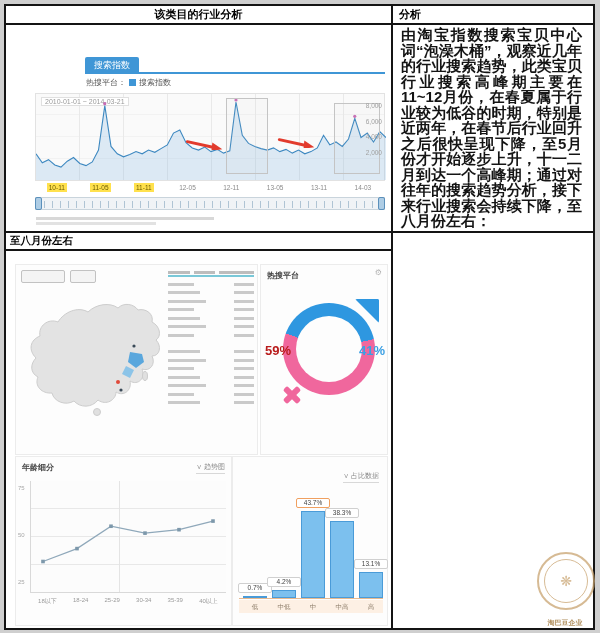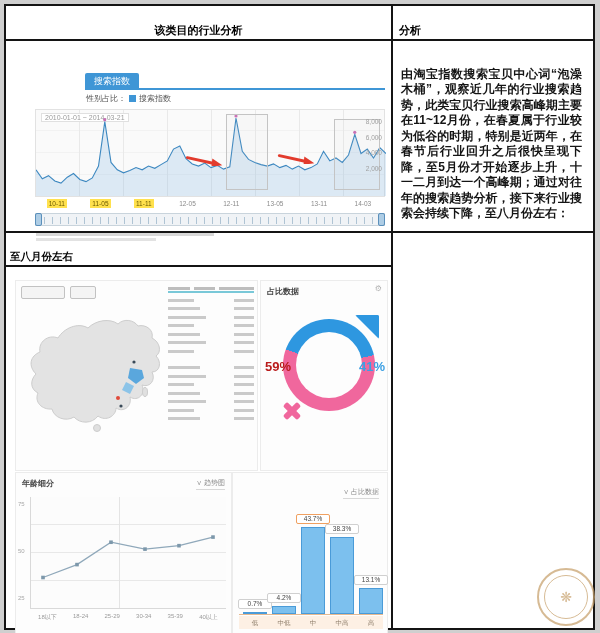--- a/index.html
+++ b/index.html
@@ -1,27 +1,27 @@
 <!DOCTYPE html>
 <html><head>
 <meta charset="utf-8">
 <style>
   * { margin:0; padding:0; box-sizing:border-box; }
   body { font-family:"Liberation Sans", sans-serif; }
   .page { position:relative; width:600px; height:633px; background:#cfcfcf; overflow:hidden; }
   .doc { position:absolute; left:4px; top:4px; width:591px; height:626px; background:#fff; border:2px solid #141414; }
-  .abs { position:absolute;margin-top:16px; }
+  .abs { position:absolute; }
 
   
   .v-divider { position:absolute; left:385px; top:0; bottom:0; border-left:2px solid #141414; }
   .h-line { position:absolute; left:0; border-top:2px solid #141414; }
   .cell-header-left { left:0; top:0; width:385px; height:19px; display:flex; align-items:center; justify-content:center; font-size:11px; font-weight:bold; color:#000; border-bottom:2px solid #141414; }
   .cell-header-right { left:387px; top:0; right:0; height:19px; display:flex; align-items:center; padding-left:6px; font-size:11px; font-weight:bold; color:#000; border-bottom:2px solid #141414;text-align:right; }
   .sec-title { left:0; width:385px; height:18px; display:flex; align-items:center; padding-left:4px; font-size:10.5px; font-weight:bold; color:#000; border-bottom:2px solid #141414; }
-  .analysis-text { left:387px; width:197px; padding:6px 8px; font-size:12px; font-weight:bold; color:#141414; line-height:15.5px; text-align:justify; }
+  .analysis-text { left:387px; width:197px; padding:6px 8px; font-size:15px; font-weight:bold; color:#141414; line-height:15.5px; text-align:justify; }
 
   
   .tb-panel { left:20px; top:45px; width:362px; height:180px; background:#fff; }
   .tb-tab { position:absolute; left:59px; top:6px; padding:2px 9px; background:#3f96d6; color:#fff; font-size:9px; border-radius:2px 2px 0 0; }
   .tb-tabline { position:absolute; left:59px; top:21px; width:300px; border-top:2px solid #3f96d6; }
   .tb-legend { position:absolute; left:60px; top:26px; font-size:8px; color:#555; display:flex; align-items:center; gap:3px; }
   .tb-legend .sq { width:7px; height:7px; background:#3f96d6; display:inline-block; }
   .tb-plot { position:absolute; left:9px; top:42px; width:350px; height:88px; background:
       repeating-linear-gradient(90deg, transparent 0 43px, #e9e9e9 43px 44px),
       repeating-linear-gradient(0deg, transparent 0 21px, #f2f2f2 21px 22px), #fafafa;
@@ -102,21 +102,21 @@
 
     <div class="abs cell-header-left">该类目的行业分析</div>
     <div class="abs cell-header-right">分析</div>
     <div class="v-divider"></div>
 
 
     <div class="abs tb-panel">
       <div class="tb-tab">搜索指数</div>
       <div class="tb-tabline"></div>
       <div class="tb-legend">
-        <span>性别占比：</span>
+        <span>热搜平台：</span>
         <span class="sq"></span>
         <span>搜索指数</span>
       </div>
 
       <div class="tb-plot">
         <span class="tb-daterange">2010-01-01 ~ 2014-03-21</span>
         <svg width="350" height="86" style="position:absolute;left:0;top:0;">
           <polygon id="trend-area" fill="rgba(130,185,228,0.25)" stroke="none" points="0,86 0.0,59.8 6.3,68.7 12.5,65.7 18.8,70.9 25.0,73.1 31.3,67.2 37.5,63.5 43.8,69.4 50.0,71.6 56.3,67.9 62.5,56.1 68.8,11.7 75.0,52.4 81.3,59.8 87.5,62.8 93.8,60.5 100.0,57.6 106.2,59.8 112.5,56.1 118.8,58.3 125.0,54.6 131.3,50.9 137.5,39.1 143.8,36.1 150.0,48.7 156.3,53.9 162.5,56.1 168.8,53.1 175.0,57.6 181.3,55.4 187.5,59.1 193.8,56.8 200.0,8.0 206.3,41.3 212.5,49.4 218.8,52.4 225.0,54.6 231.3,56.1 237.5,53.9 243.8,57.6 250.0,55.4 256.3,59.1 262.5,56.1 268.8,59.8 275.0,57.6 281.3,53.9 287.5,41.3 293.8,50.9 300.0,48.0 306.3,52.4 312.5,45.0 318.8,24.3 325.0,43.5 331.3,39.1 337.5,48.0 343.8,37.6 350.0,43.5 350,86"></polygon>
           <polyline id="trend-line" fill="none" stroke="#3d88c0" stroke-width="1.1" points="0.0,59.8 6.3,68.7 12.5,65.7 18.8,70.9 25.0,73.1 31.3,67.2 37.5,63.5 43.8,69.4 50.0,71.6 56.3,67.9 62.5,56.1 68.8,11.7 75.0,52.4 81.3,59.8 87.5,62.8 93.8,60.5 100.0,57.6 106.2,59.8 112.5,56.1 118.8,58.3 125.0,54.6 131.3,50.9 137.5,39.1 143.8,36.1 150.0,48.7 156.3,53.9 162.5,56.1 168.8,53.1 175.0,57.6 181.3,55.4 187.5,59.1 193.8,56.8 200.0,8.0 206.3,41.3 212.5,49.4 218.8,52.4 225.0,54.6 231.3,56.1 237.5,53.9 243.8,57.6 250.0,55.4 256.3,59.1 262.5,56.1 268.8,59.8 275.0,57.6 281.3,53.9 287.5,41.3 293.8,50.9 300.0,48.0 306.3,52.4 312.5,45.0 318.8,24.3 325.0,43.5 331.3,39.1 337.5,48.0 343.8,37.6 350.0,43.5"></polyline>
           <g id="trend-peaks">
@@ -241,21 +241,21 @@
             </div>
             <div class="rank-row">
               <i style="width: 32px;"></i>
               <i style="width: 20px;"></i>
             </div>
           </div>
       </div>
     </div>
 
     <div class="abs gender-panel">
-      <div class="panel-title">占比数据</div>
+      <div class="panel-title">热搜平台</div>
       <div class="gear">⚙</div>
       <div class="gender-ring" id="gender-ring" style="background: conic-gradient(from -70deg, rgb(46, 151, 224) 0deg, rgb(46, 151, 224) 41%, rgb(240, 103, 157) 0deg);">
         <div class="male-arrow"></div>
         <div class="female-cross-v"></div>
         <div class="female-cross-h"></div>
         <div class="person f" style="left:30px;">
             <div class="head"></div>
             <div class="body"></div>
           </div>
         <div class="person m" style="left:48px;">

